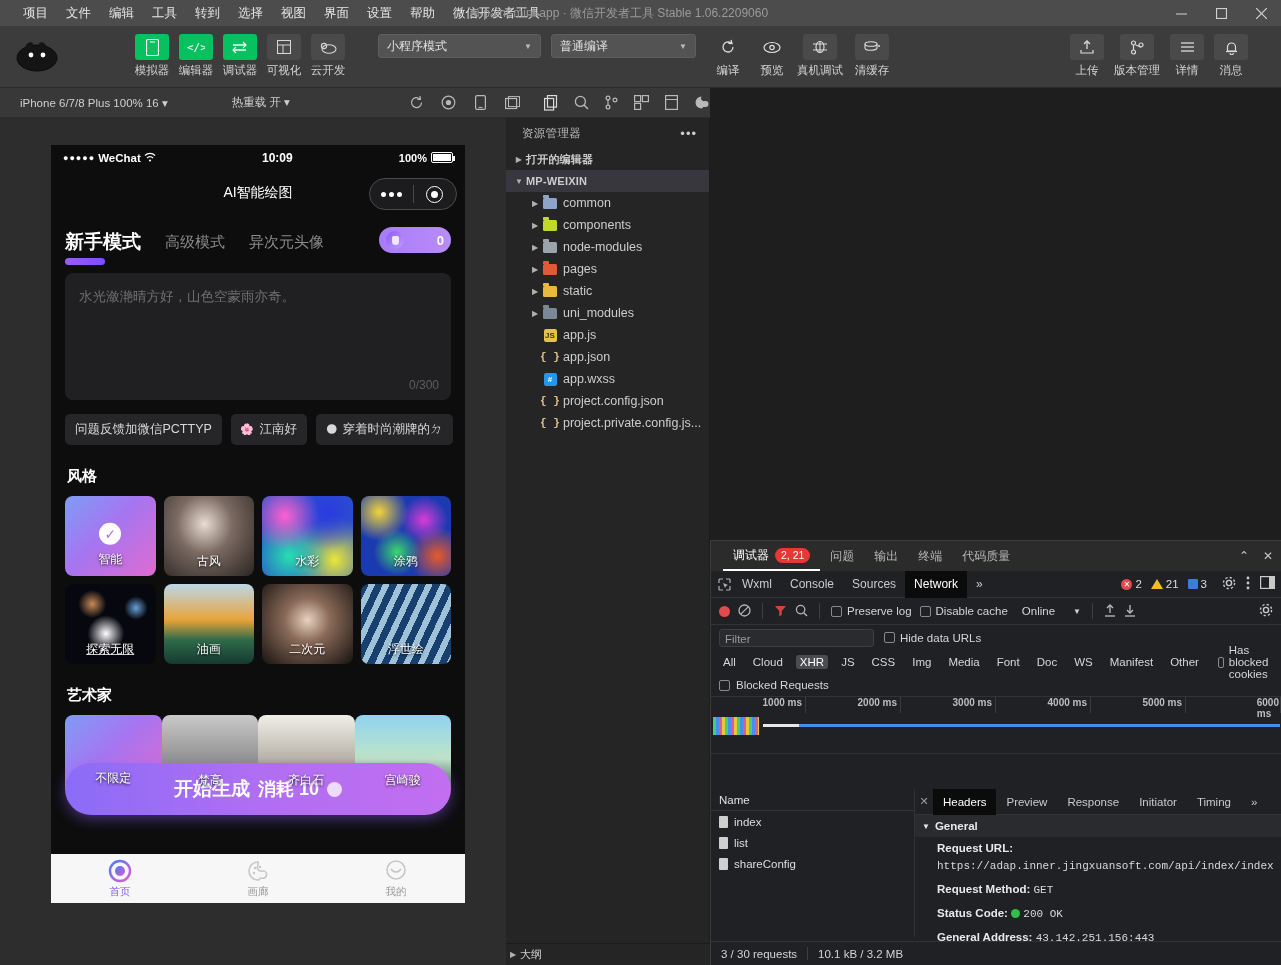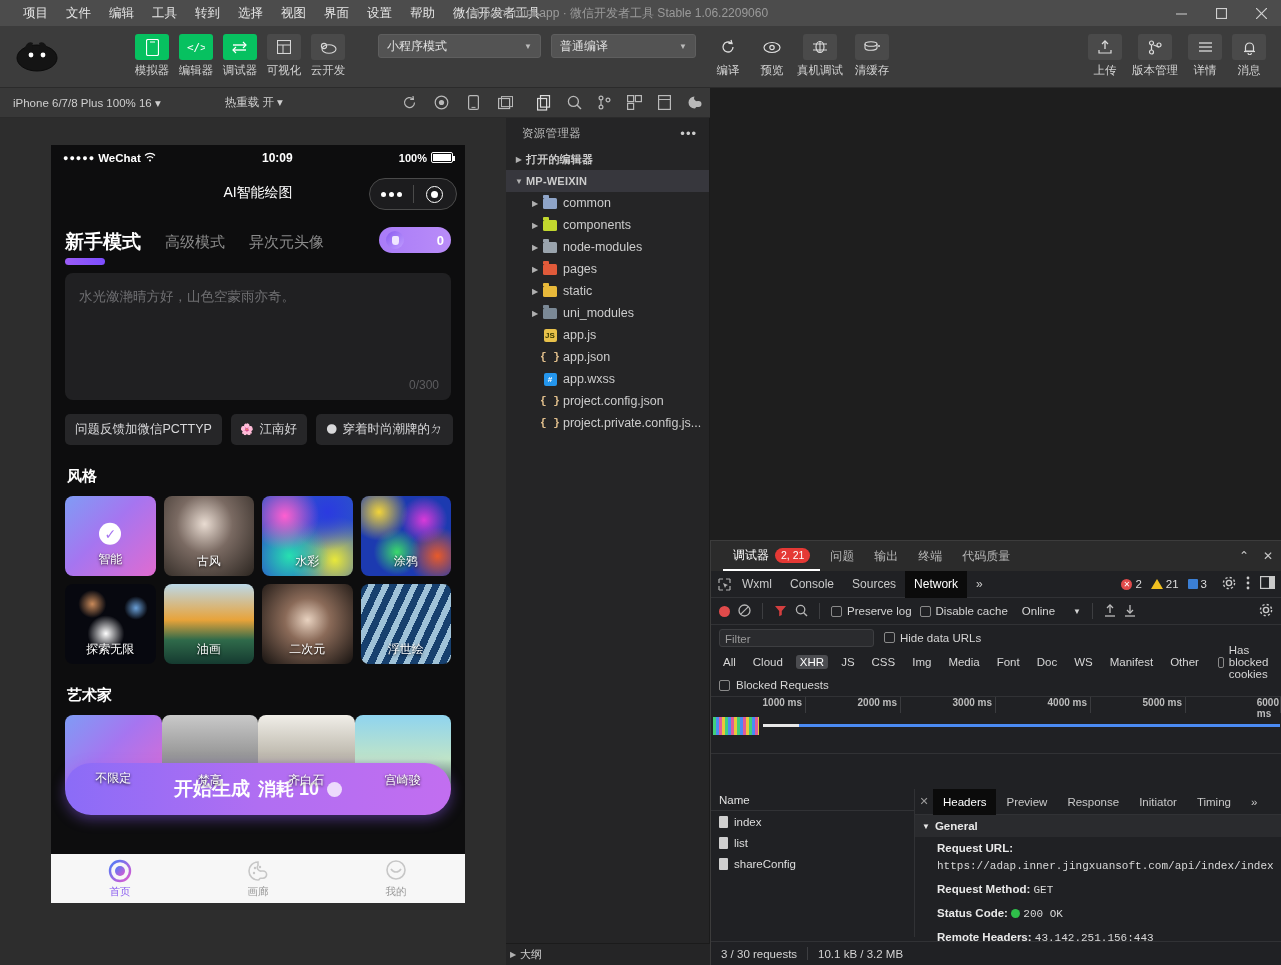--- a/index.html
+++ b/index.html
@@ -465,21 +465,21 @@
           <svg width="18" height="14">
               <ellipse cx="8" cy="4" rx="6" ry="2.3" fill="none" stroke="#dcdcdc" stroke-width="1.1"></ellipse>
               <path d="M2 4 v4 a6 2.3 0 0 0 12 0 v-4" fill="none" stroke="#dcdcdc" stroke-width="1.1"></path>
               <circle cx="16" cy="6" r="1" fill="#dcdcdc"></circle>
             </svg>
         </div>
         <div class="tb-label">清缓存</div>
       </div>
     </div>
 
-    <div class="tb-group" style="right:10px; top:8px;justify-content:flex-end;">
+    <div class="tb-group" style="right:28px; top:8px;justify-content:flex-end;">
       <div class="tb-btn">
         <div class="tb-icon">
           <svg width="14" height="15">
               <polyline points="7,1 7,9" stroke="#dcdcdc" stroke-width="1.3" fill="none"></polyline>
               <polyline points="4,4 7,1 10,4" stroke="#dcdcdc" stroke-width="1.3" fill="none"></polyline>
               <polyline points="1,10 1,13 13,13 13,10" stroke="#dcdcdc" stroke-width="1.2" fill="none"></polyline>
             </svg>
         </div>
         <div class="tb-label">上传</div>
       </div>
@@ -512,21 +512,21 @@
               <line x1="1" y1="11.5" x2="12" y2="11.5" stroke="#dcdcdc" stroke-width="1.2"></line>
               <path d="M5 13 a1.7 1.7 0 0 0 3.4 0" fill="none" stroke="#dcdcdc" stroke-width="1.1"></path>
             </svg>
         </div>
         <div class="tb-label">消息</div>
       </div>
     </div>
   </div>
 
   <div class="simbar">
-    <div class="simbar-item" style="margin-left:5px;">iPhone 6/7/8 Plus 100% 16 ▾</div>
+    <div class="simbar-item" style="margin-left:12px;">iPhone 6/7/8 Plus 100% 16 ▾</div>
     <div class="simbar-item" style="margin-left:48px;">热重载 开 ▾</div>
     <div class="simbar-icons" style="margin-left:110px;">
       <div class="sim-ic">
         <svg width="15" height="15">
             <path d="M12.5 7.5 a5 5 0 1 1 -1.6 -3.6" fill="none" stroke="#b9b9b9" stroke-width="1.2"></path>
             <polyline points="11,1 11.4,4.3 8.2,4.4" fill="none" stroke="#b9b9b9" stroke-width="1.2"></polyline>
           </svg>
       </div>
       <div class="sim-ic">
         <svg width="15" height="15">
@@ -674,21 +674,21 @@
         </div>
         <div class="cell" style="background:radial-gradient(circle at 25% 25%, #ff5fd0 0%, transparent 38%), radial-gradient(circle at 72% 20%, #2b3ae0 0%, transparent 42%), radial-gradient(circle at 30% 75%, #27e0b0 0%, transparent 45%), radial-gradient(circle at 80% 80%, #e8e83a 0%, transparent 45%), #2a55c8;">
           <div class="cap">水彩</div>
         </div>
         <div class="cell" style="background:radial-gradient(circle at 20% 20%, #f2d43a 0%, transparent 30%), radial-gradient(circle at 70% 30%, #d93ad9 0%, transparent 28%), radial-gradient(circle at 40% 70%, #3ad96b 0%, transparent 30%), radial-gradient(circle at 85% 75%, #e85a2a 0%, transparent 30%), #1c3ab0;">
           <div class="cap">涂鸦</div>
         </div>
       </div>
 
       <div class="grid" style="padding-top:8px;">
-        <div class="cell" style="background:radial-gradient(circle at 30% 25%, #c98a5a 0%, transparent 16%), radial-gradient(circle at 78% 30%, #6aa0d8 0%, transparent 13%), radial-gradient(ellipse at 45% 62%, #ffffff 0%, transparent 26%), #07080f;">
+        <div class="cell" style="background:radial-gradient(circle at 30% 25%, #c98a5a 0%, transparent 16%), radial-gradient(circle at 78% 30%, #6aa0d8 0%, transparent 13%), radial-gradient(ellipse at 45% 62%, #ffffff 0%, transparent 26%), #07080f;text-decoration:underline;">
           <div class="cap">探索无限</div>
         </div>
         <div class="cell" style="background:linear-gradient(180deg,#bcd8e8 0%, #e8a33a 45%, #2f6a4a 70%, #153a30 100%);">
           <div class="cap">油画</div>
         </div>
         <div class="cell" style="background:radial-gradient(ellipse at 50% 45%, #e8d2c0 0%, #8a6a58 35%, #161210 100%);">
           <div class="cap">二次元</div>
         </div>
         <div class="cell" style="background:repeating-linear-gradient(115deg, #17406e 0px, #17406e 7px, #9fc2d8 7px, #9fc2d8 13px), #17406e;">
           <div class="cap">浮世绘</div>
@@ -1073,21 +1073,21 @@
       <div class="dp-kv">
         <span class="dp-k">Request Method:</span>
         <span class="dp-v">GET</span>
       </div>
       <div class="dp-kv">
         <span class="dp-k">Status Code:</span>
         <span class="status-dot"></span>
         <span class="dp-v">200 OK</span>
       </div>
       <div class="dp-kv">
-        <span class="dp-k">Remote Headers:</span>
+        <span class="dp-k">General Address:</span>
         <span class="dp-v">43.142.251.156:443</span>
       </div>
     </div>
 
     <div class="dt-status">
       <span class="dts-item">3 / 30 requests</span>
       <span class="dts-sep"></span>
       <span class="dts-item">10.1 kB / 3.2 MB</span>
     </div>
   </div>

